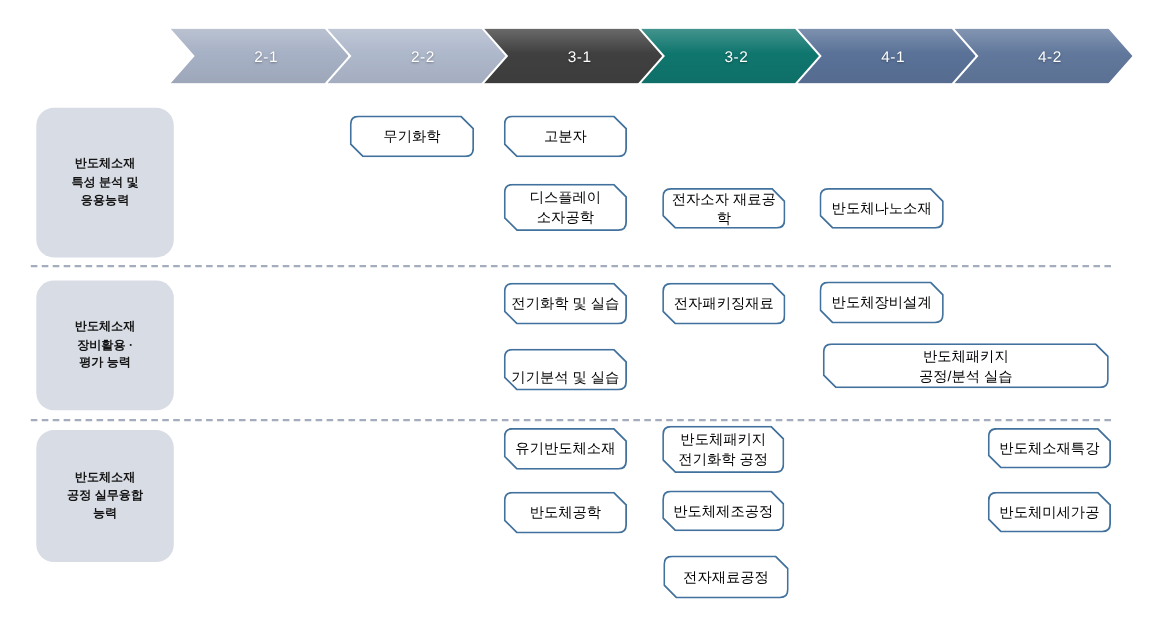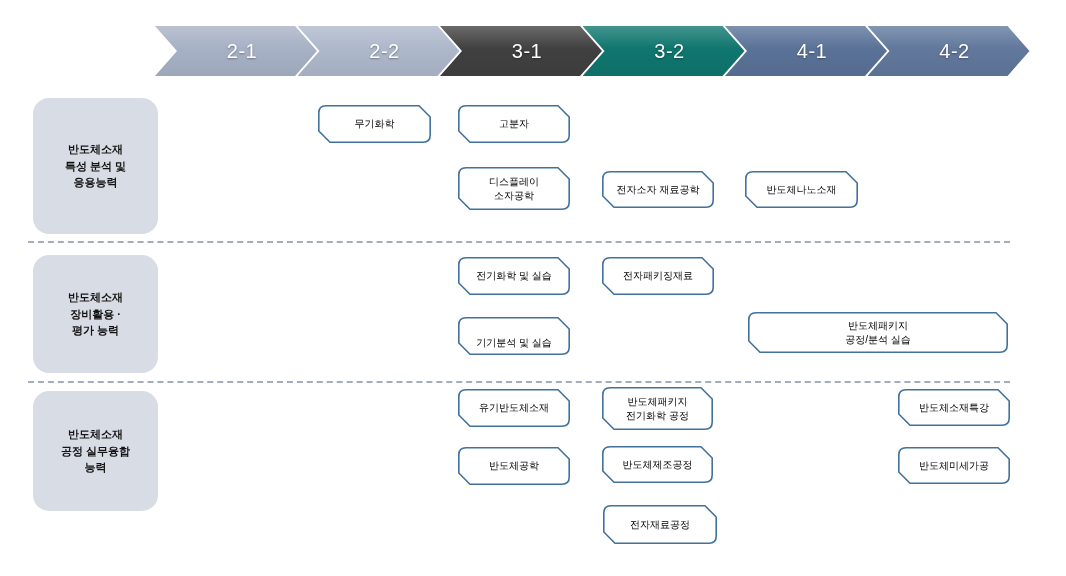--- a/index.html
+++ b/index.html
@@ -16,21 +16,21 @@
     clip-path: polygon(0 0, calc(100% - 22px) 0, 100% 50%, calc(100% - 22px) 100%, 0 100%, 22px 50%);
     display: flex; align-items: center; justify-content: center;
   }
   .chevron::after { 
     content:""; position:absolute; inset:0;
     background: linear-gradient(to bottom, rgba(255,255,255,.22), rgba(255,255,255,0) 45%, rgba(0,0,0,.06));
     pointer-events:none;
   }
   .chevron .chev-label {
     position: relative; z-index: 1; padding-left: 12px;
-    color: #fff; font-size: 20px; letter-spacing: .5px;
+    color: #fff; font-size: 14px; letter-spacing: .5px;
     text-shadow: 0 1px 2px rgba(0,0,0,.35);
   }
 
   
   .competency {
     position: absolute; left: 33px; width: 125px;
     background: #d8dce5; border-radius: 16px;
     display: flex; align-items: center; justify-content: center;
     text-align: center; white-space: pre-line;
     font-weight: bold; font-size: 11px; line-height: 1.5; color: #141414;
@@ -40,21 +40,21 @@
   .divider {
     position: absolute; left: 28px; width: 982px; height: 0;
     border-top: 2px dashed #a3adbd;
   }
 
   
   .course-box {
     position: absolute;
     display: flex; align-items: center; justify-content: center;
     text-align: center; white-space: pre-line;
-    font-size: 10px; line-height: 1.35; color: #000;
+    font-size: 13px; line-height: 1.35; color: #000;
   }
   .course-box svg { position: absolute; inset: 0; z-index: 0; }
   .course-box .cb-label { position: relative; z-index: 1; padding: 0 4px; }
 </style>
 </head>
 <body>
 
 <div class="slide">
 
   <div>
@@ -121,20 +121,25 @@
   <div class="course-box" style="left:458px;top:257px;width:112px;height:38px"><svg width="112" height="38">
         <path d="M 8 0.8 L 100 0.8 L 111.2 12 L 111.2 30 Q 111.2 37.2 104 37.2 L 12 37.2 L 0.8 26 L 0.8 8 Q 0.8 0.8 8 0.8 Z" fill="#ffffff" stroke="#41719c" stroke-width="1.6"></path>
       </svg>
     <span class="cb-label">전기화학 및 실습</span>
   </div>
   <div class="course-box" style="left:602px;top:257px;width:112px;height:38px"><svg width="112" height="38">
         <path d="M 8 0.8 L 100 0.8 L 111.2 12 L 111.2 30 Q 111.2 37.2 104 37.2 L 12 37.2 L 0.8 26 L 0.8 8 Q 0.8 0.8 8 0.8 Z" fill="#ffffff" stroke="#41719c" stroke-width="1.6"></path>
       </svg>
     <span class="cb-label">전자패키징재료</span>
   </div>
+  <div class="course-box" style="left:745px;top:256px;width:113px;height:38px"><svg width="113" height="38">
+        <path d="M 8 0.8 L 101 0.8 L 112.2 12 L 112.2 30 Q 112.2 37.2 105 37.2 L 12 37.2 L 0.8 26 L 0.8 8 Q 0.8 0.8 8 0.8 Z" fill="#ffffff" stroke="#41719c" stroke-width="1.6"></path>
+      </svg>
+    <span class="cb-label">반도체장비설계</span>
+  </div>
   <div class="course-box" style="left:458px;top:317px;width:112px;height:51px"><svg width="112" height="38">
         <path d="M 8 0.8 L 100 0.8 L 111.2 12 L 111.2 30 Q 111.2 37.2 104 37.2 L 12 37.2 L 0.8 26 L 0.8 8 Q 0.8 0.8 8 0.8 Z" fill="#ffffff" stroke="#41719c" stroke-width="1.6"></path>
       </svg>
     <span class="cb-label">기기분석 및 실습</span>
   </div>
   <div class="course-box" style="left:748px;top:312px;width:260px;height:41px"><svg width="260" height="41">
         <path d="M 8 0.8 L 248 0.8 L 259.2 12 L 259.2 33 Q 259.2 40.2 252 40.2 L 12 40.2 L 0.8 29 L 0.8 8 Q 0.8 0.8 8 0.8 Z" fill="#ffffff" stroke="#41719c" stroke-width="1.6"></path>
       </svg>
     <span class="cb-label">반도체패키지
 공정/분석 실습</span>

